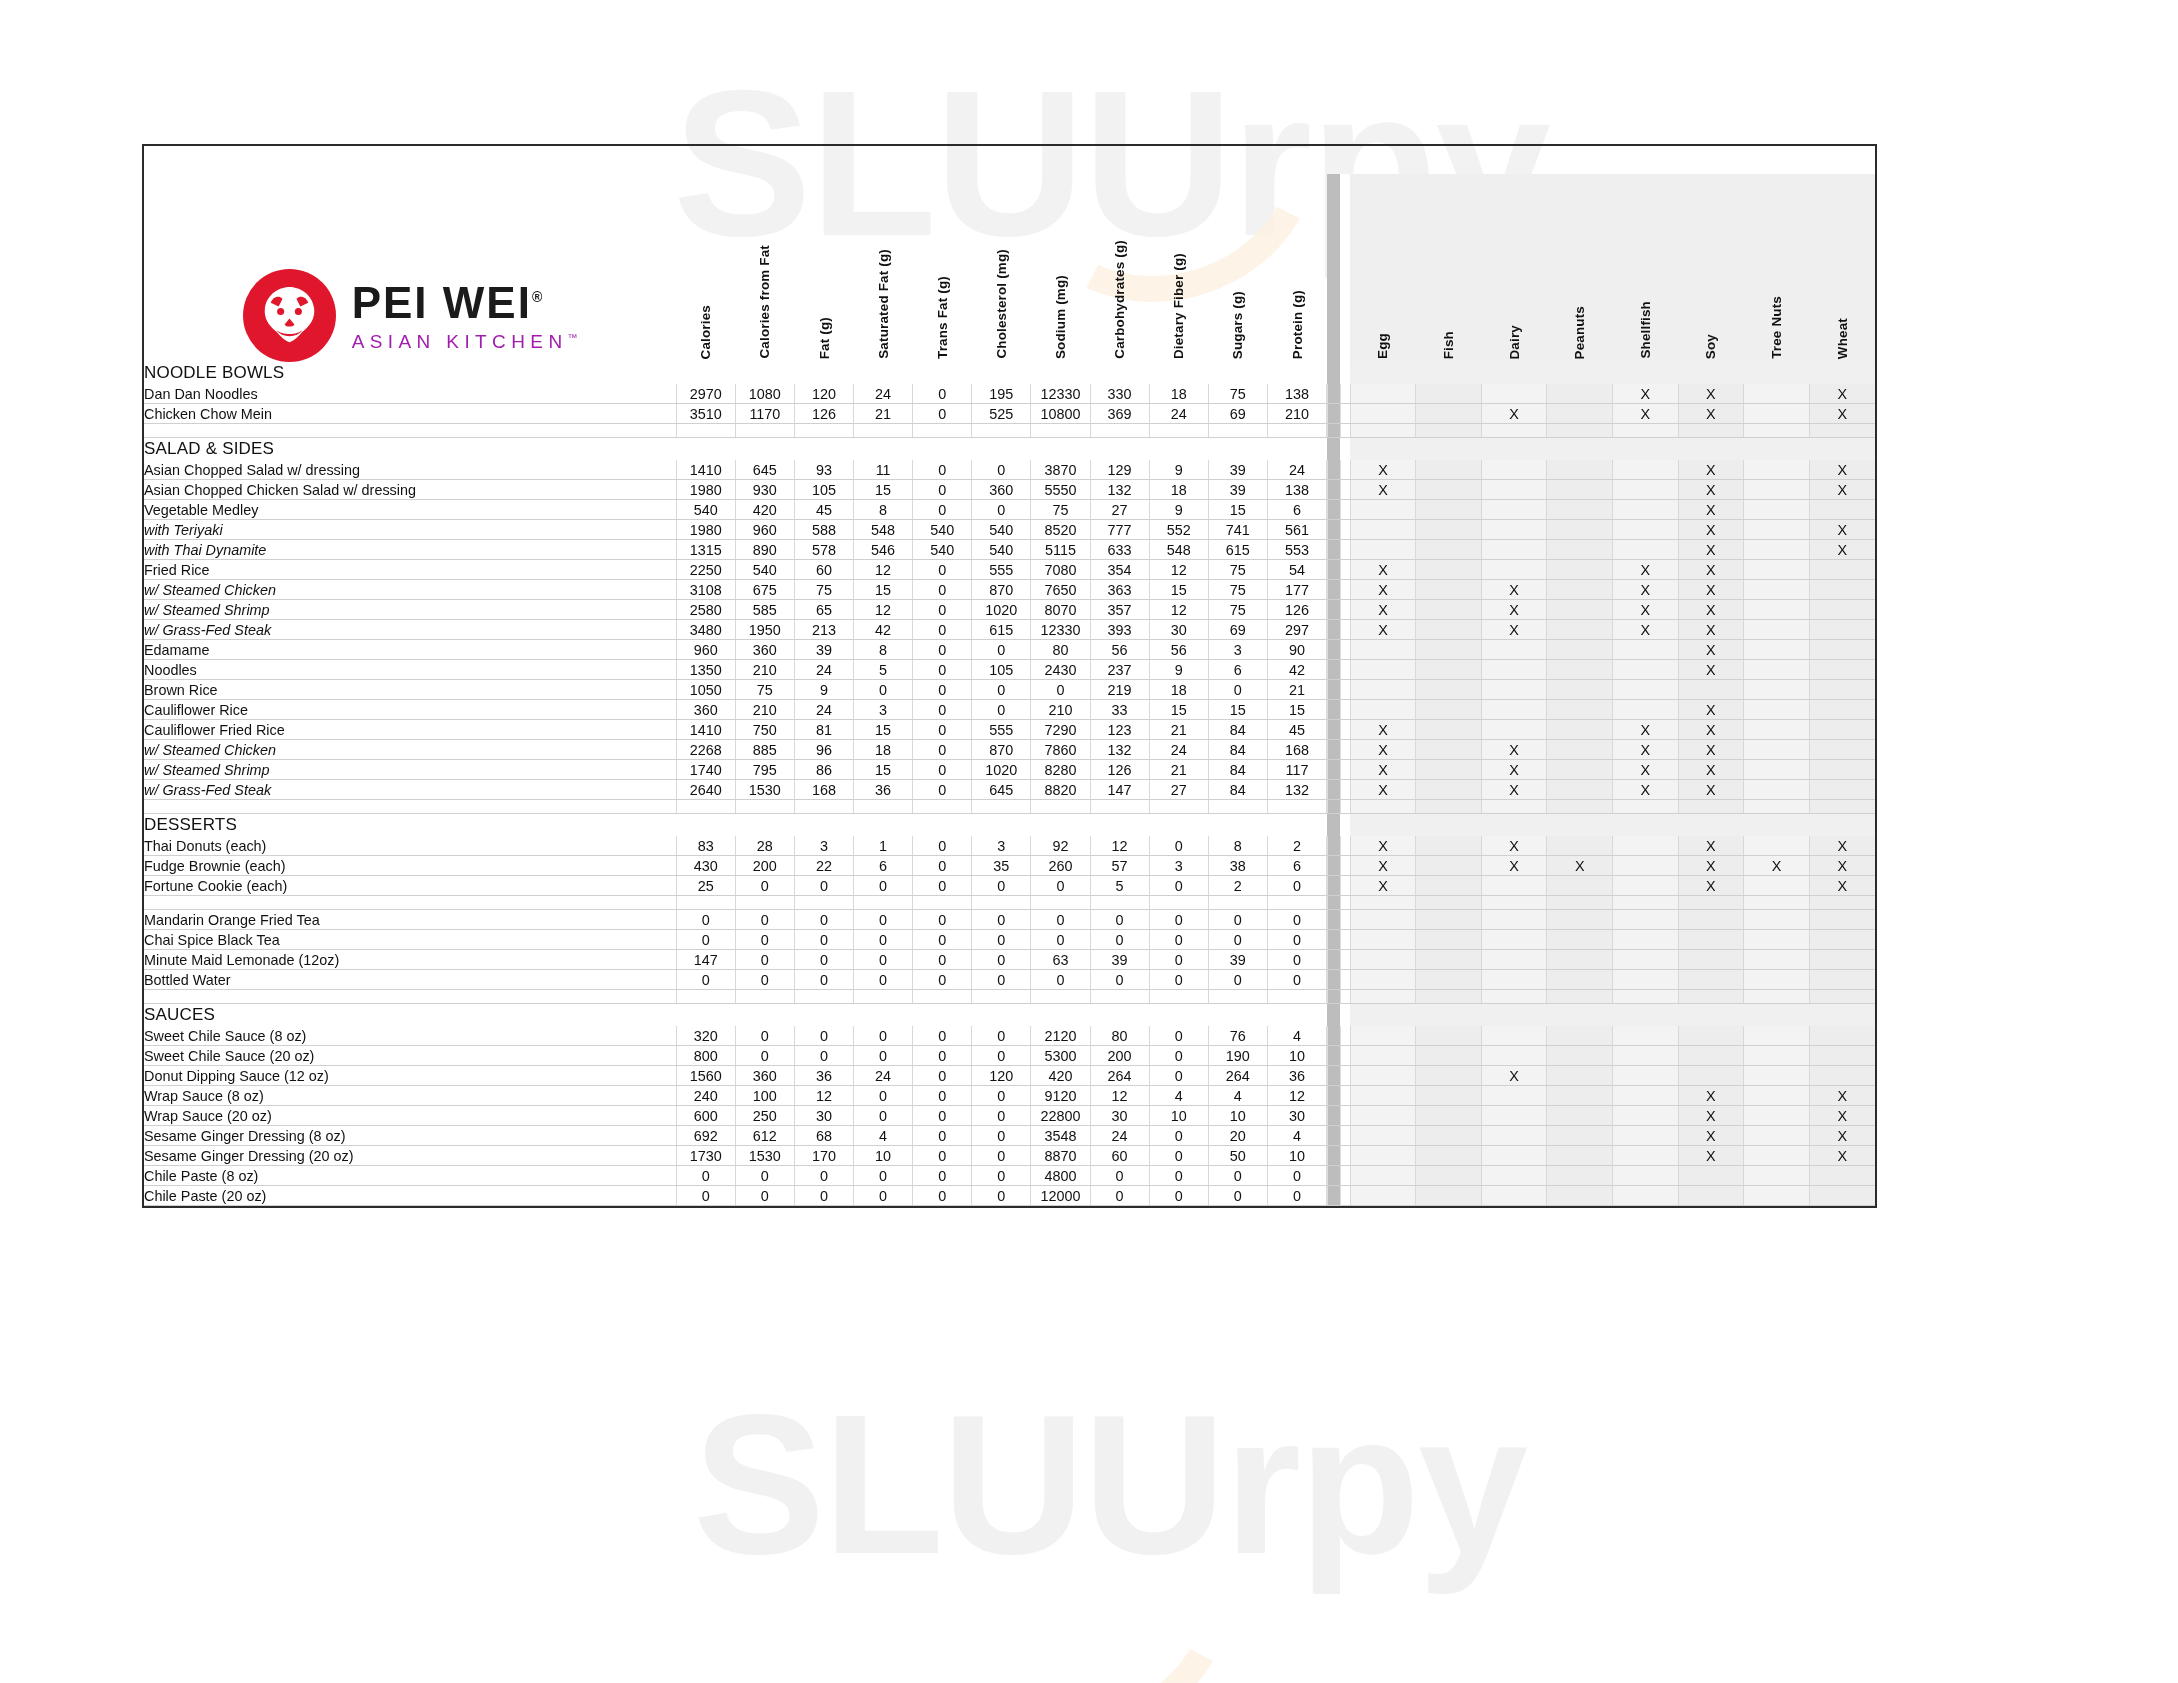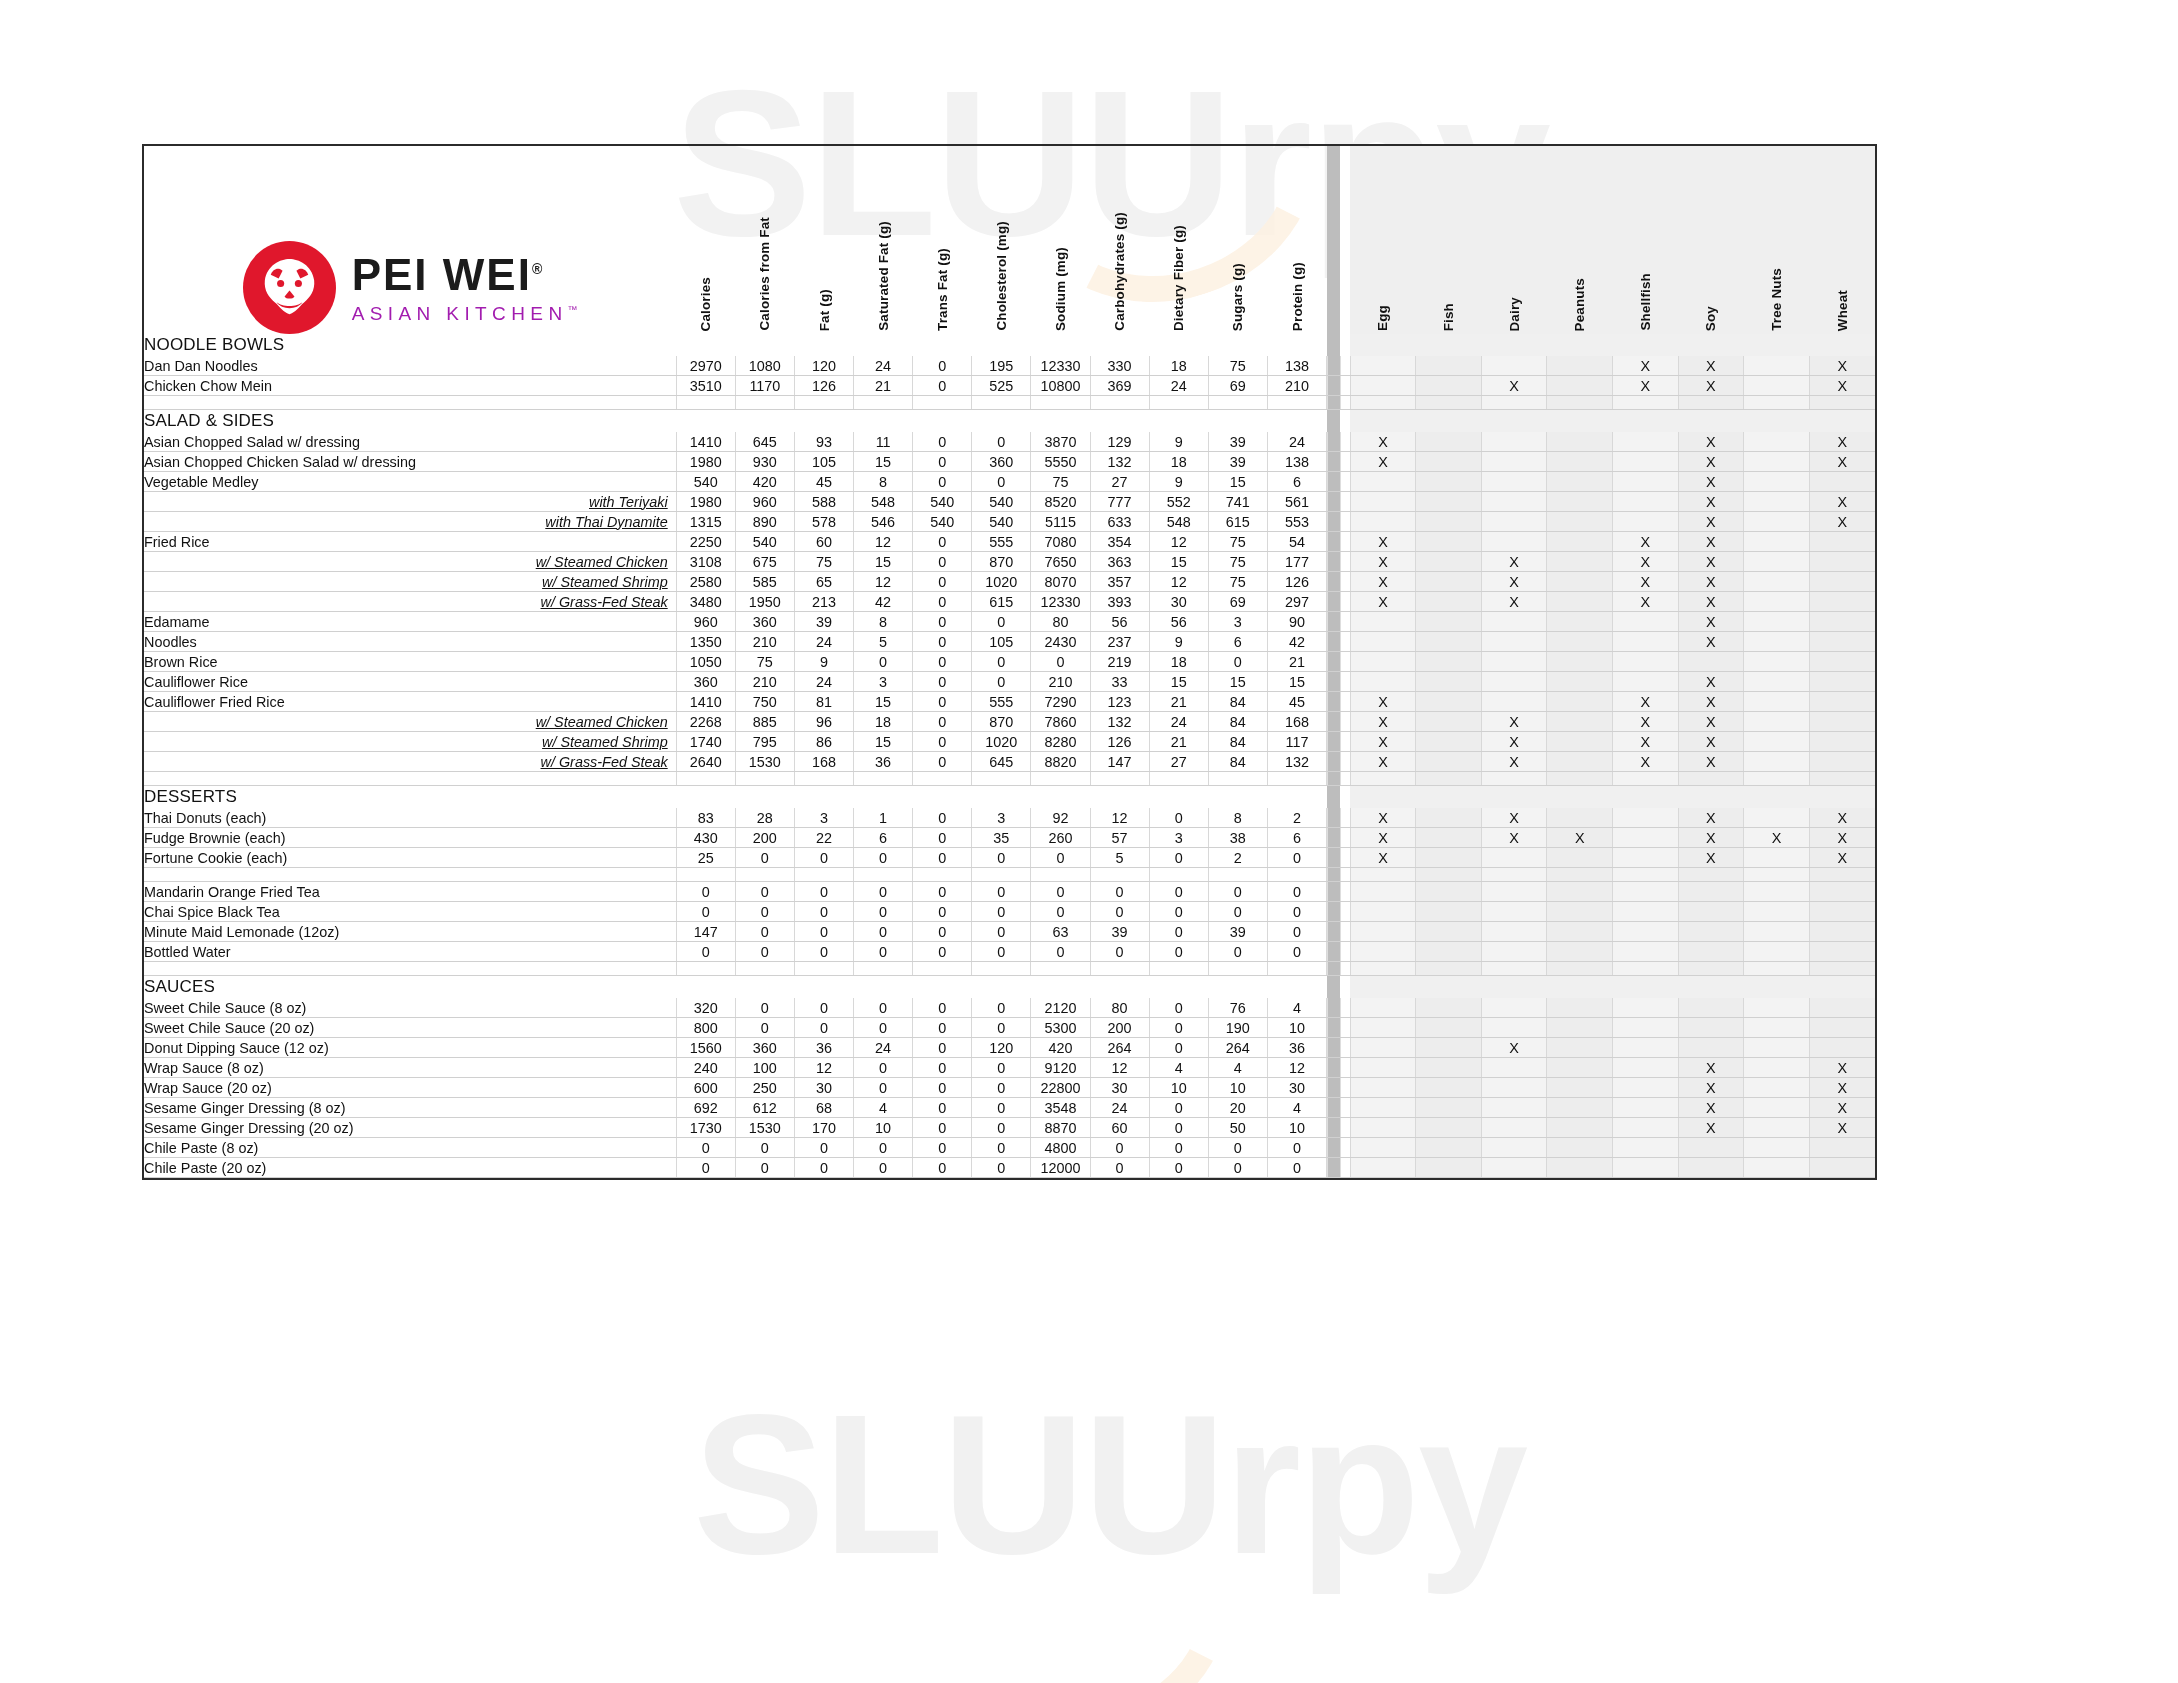--- a/index.html
+++ b/index.html
@@ -73,20 +73,21 @@
     background: transparent;
     z-index: 2;
   }
 
   table.nutri {
     border-collapse: collapse;
     width: 100%;
     table-layout: fixed;
     font-size: 14.4px;
     color: #111;
+    margin-top: 28px;
   }
 
   table.nutri td, table.nutri th {
     padding: 0;
     margin: 0;
     border: 0;
   }
 
   
   .hdr-row td {
@@ -183,24 +184,22 @@
     font-size: 14.4px;
   }
   td.name {
     text-align: left;
     padding-left: 10px;
     border-left: 0 !important;
     white-space: nowrap;
     overflow: hidden;
   }
   td.name.indent {
-    text-align: right;
     padding-right: 8px;
     font-style: italic;
-    text-decoration: underline;
   }
   td.num {
     text-align: center;
   }
   td.al {
     text-align: center;
     background: #f3f3f3;
     font-size: 14px;
   }
   td.al.alt { background: #ededed; }

